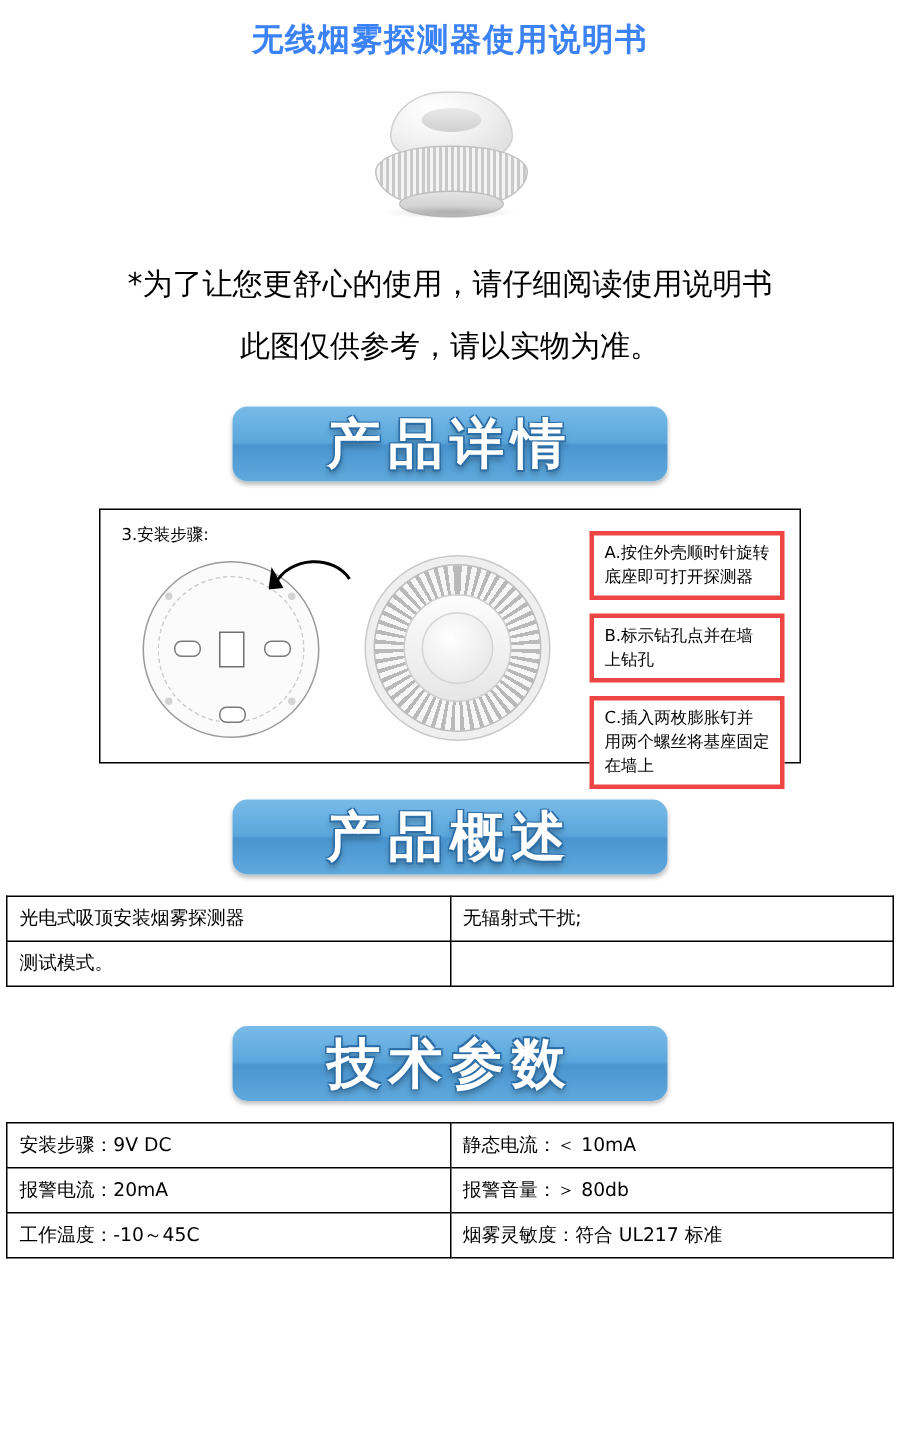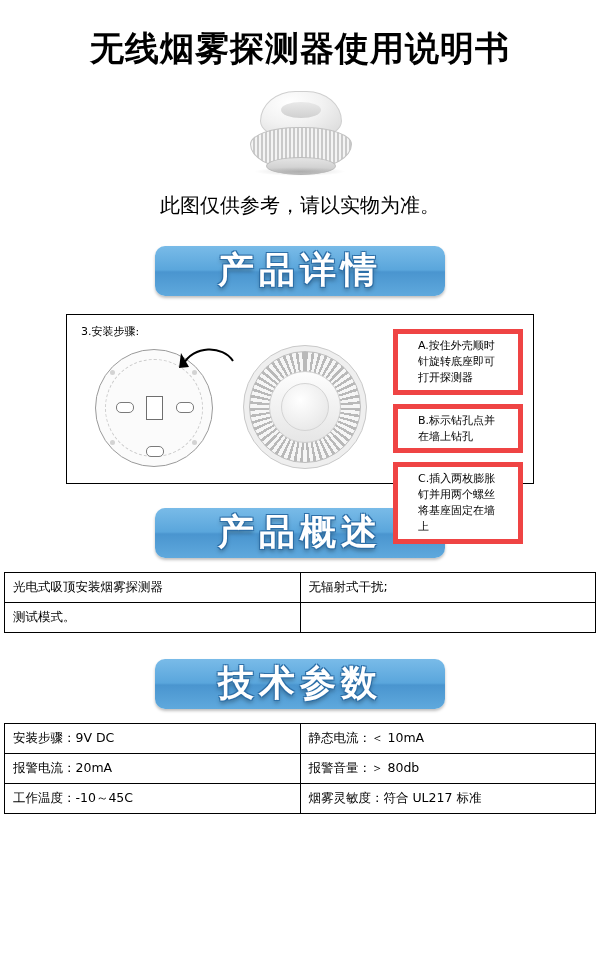--- a/index.html
+++ b/index.html
@@ -17,25 +17,25 @@
   }
   .page {
     width: 600px;
     height: 958px;
     position: relative;
   }
 
   
   .main-title {
     text-align: center;
-    font-size: 34px;
+    font-size: 21px;
     font-weight: bold;
-    color: #000000;
+    color: #3b82f6;
     letter-spacing: 1px;
-    padding-top: 28px;
+    padding-top: 14px;
     line-height: 1.2;
   }
   .model-line {
     text-align: center;
     font-size: 19px;
     font-weight: bold;
     color: #000;
     margin-top: 22px;
   }
 
@@ -251,23 +251,23 @@
     border: 1px solid #d4d4d4;
   }
 
   .callouts {
     position: absolute;
     right: 10px;
     top: 14px;
     width: 130px;
   }
   .callout {
-    border: 5px solid #ef4444;
+    border: 3px solid #ef4444;
     margin-bottom: 9px;
-    padding: 4px 20px;
+    padding: 4px 7px;
     font-size: 11px;
     line-height: 1.45;
     background: #fff;
   }
 
   
   .table {
     width: 592px;
     margin: 14px auto 12px auto;
     border-collapse: collapse;
@@ -291,20 +291,21 @@
 
   <div class="photo-wrap">
     <div class="detector">
       <div class="dome"></div>
       <div class="body"></div>
       <div class="base"></div>
       <div class="shadow"></div>
     </div>
   </div>
 
+  <div class="notice">*为了让您更舒心的使用，请仔细阅读使用说明书</div>
   <div class="notice" style="margin-top:4px;">此图仅供参考，请以实物为准。</div>
 
   <div class="banner-wrap">
     <div class="banner">
       <span class="banner-text">产品详情</span>
     </div>
   </div>
 
   <div class="diagram">
     <div class="step-label">3.安装步骤:</div>

